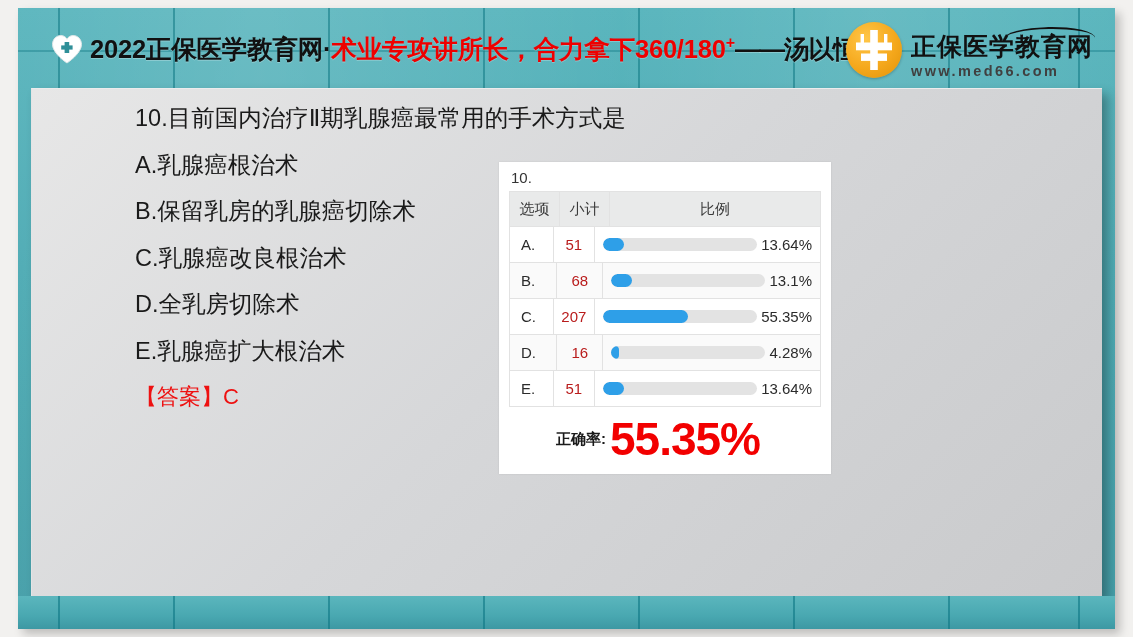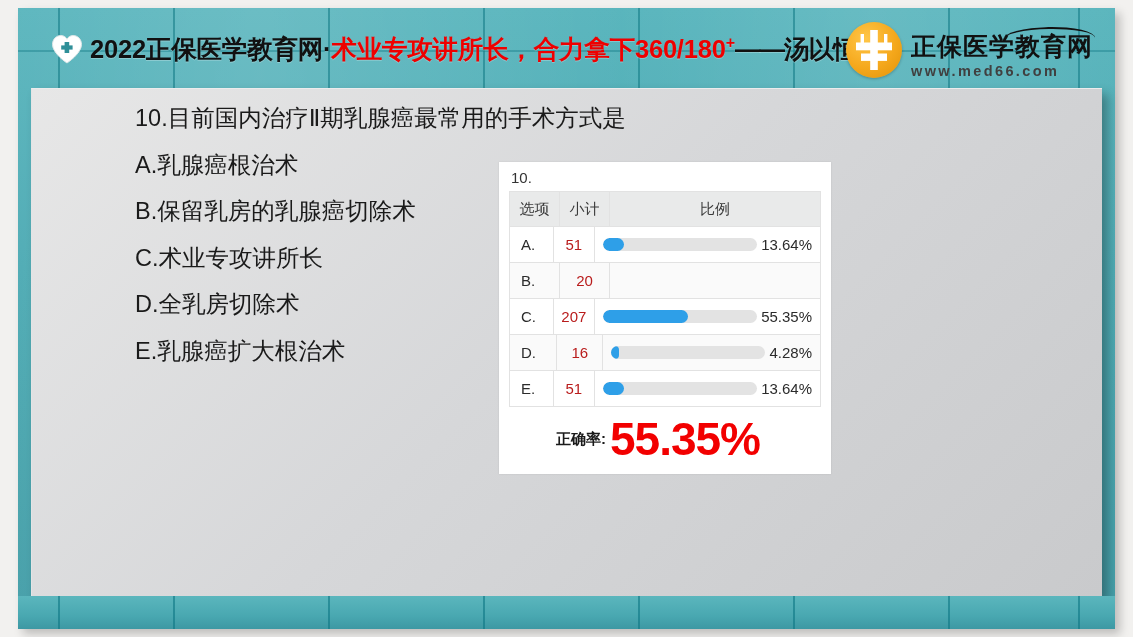--- a/index.html
+++ b/index.html
@@ -390,23 +390,24 @@
       </div>
     </div>
   </div>
 
   <div class="panel">
 
     <div class="question-block">
       <div class="q-title">10.目前国内治疗Ⅱ期乳腺癌最常用的手术方式是</div>
       <div class="q-option">A.乳腺癌根治术</div>
       <div class="q-option">B.保留乳房的乳腺癌切除术</div>
-      <div class="q-option">C.术业专攻讲所长</div>
+      <div class="q-option">C.乳腺癌改良根治术</div>
       <div class="q-option">D.全乳房切除术</div>
       <div class="q-option">E.乳腺癌扩大根治术</div>
+      <div class="q-answer"><span>【答案】</span><span>C</span></div>
     </div>
 
     <div class="stats-card">
       <div class="stats-qnum">10.</div>
 
       <div class="stats-table">
         <div class="srow head">
           <div class="cell-opt">选项</div>
           <div class="cell-cnt">小计</div>
           <div class="cell-pct">比例</div>
@@ -418,21 +419,27 @@
           <div class="cell-pct">
             <span class="bar-track" style="background: rgb(227, 227, 227);">
                 <span class="bar-fill" style="width: 13.64%; background: rgb(46, 159, 232);"></span>
               </span>
             <span class="pct-label">13.64%</span>
           </div>
         </div>
 
         <div class="srow alt">
           <div class="cell-opt">B.</div>
-          <div class="cell-cnt">20</div>
+          <div class="cell-cnt">68</div>
+          <div class="cell-pct">
+            <span class="bar-track" style="background: rgb(227, 227, 227);">
+                <span class="bar-fill" style="width: 13.1%; background: rgb(46, 159, 232);"></span>
+              </span>
+            <span class="pct-label">13.1%</span>
+          </div>
         </div>
 
         <div class="srow">
           <div class="cell-opt">C.</div>
           <div class="cell-cnt">207</div>
           <div class="cell-pct">
             <span class="bar-track" style="background: rgb(227, 227, 227);">
                 <span class="bar-fill" style="width: 55.35%; background: rgb(46, 159, 232);"></span>
               </span>
             <span class="pct-label">55.35%</span>

